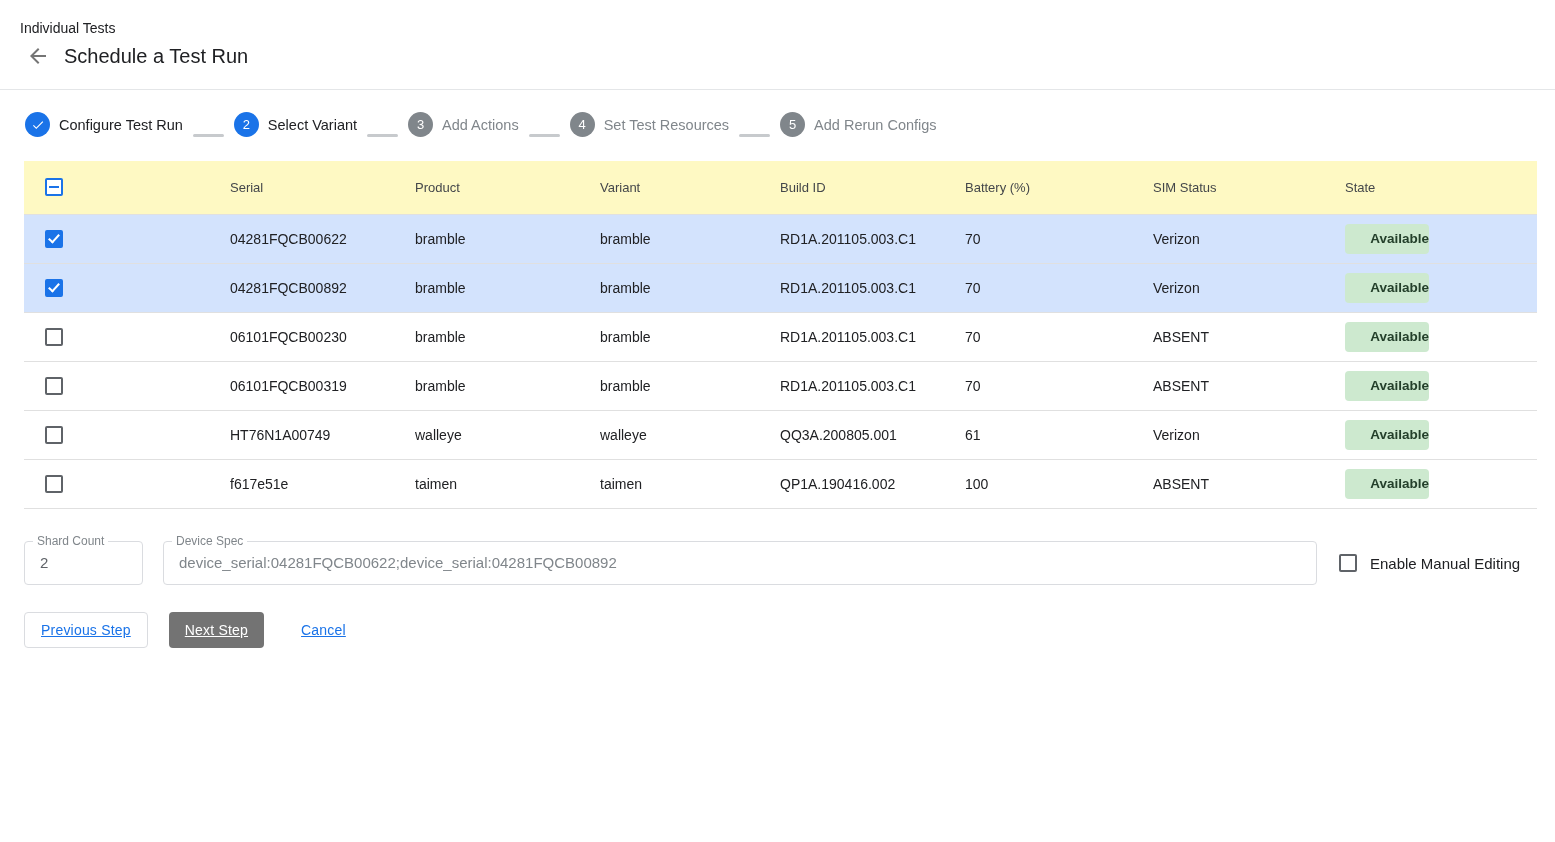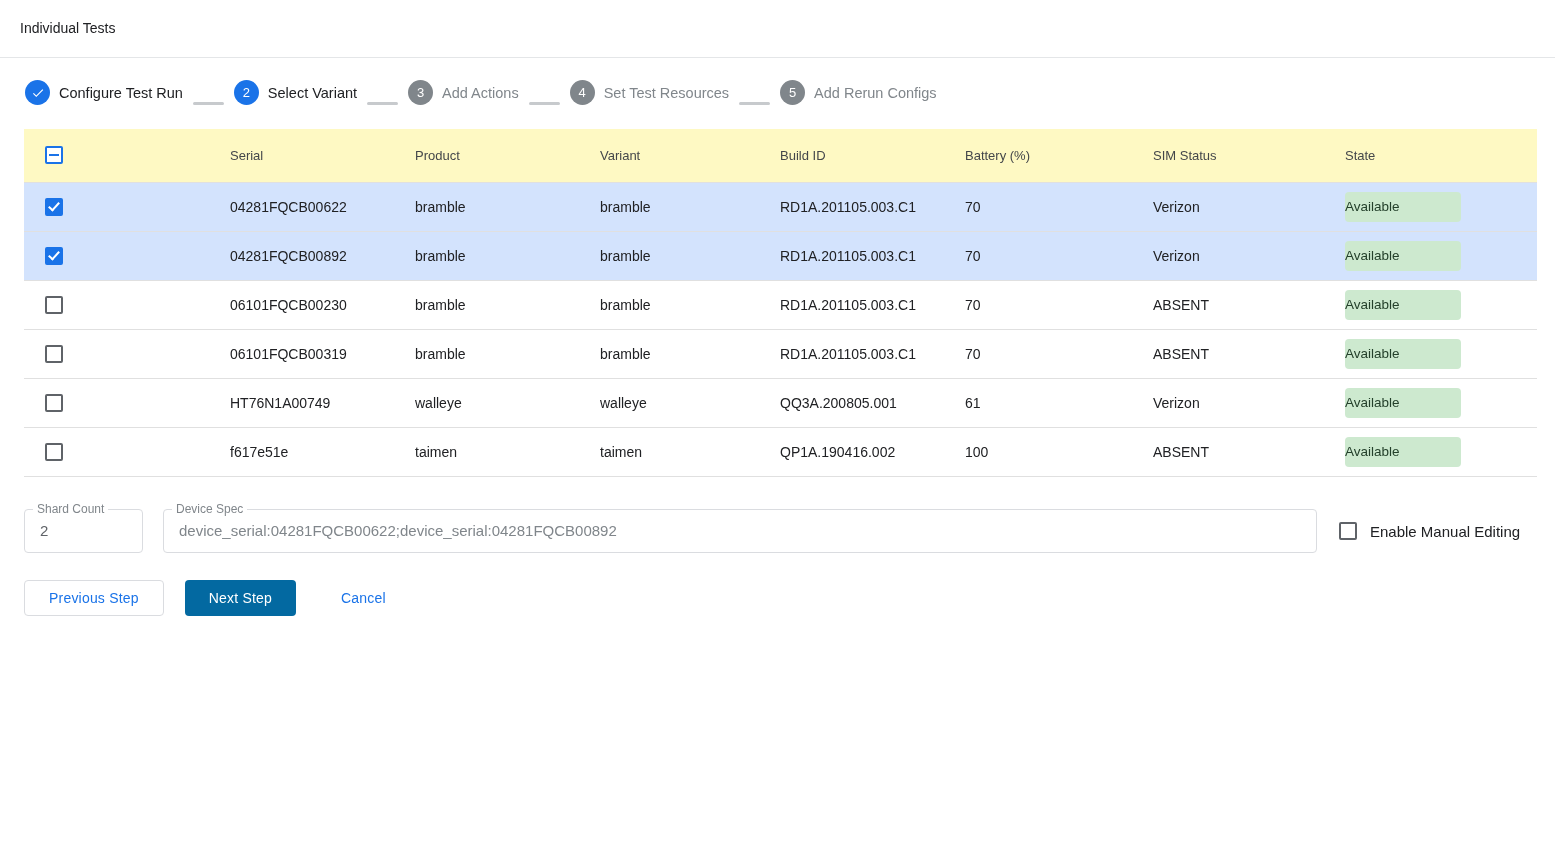--- a/index.html
+++ b/index.html
@@ -116,28 +116,29 @@
     height: 49px;
     border-bottom: 1px solid #e0e0e0;
     vertical-align: middle;
     padding: 0;
     color: #202124;
   }
   .device-table tr.selected td { background: #d3e3fd; }
 
   .badge {
     display: inline-block;
-    width: 116px;
+    width: 84px;
     height: 30px;
     line-height: 30px;
-    text-align: left;
+    text-align: right;
     background: #cde9cf;
     border-radius: 4px;
     font-size: 13.5px;
     color: #24402b;
+    font-weight: bold;
   }
 
   
   .form-row {
     display: flex;
     align-items: center;
     margin: 32px 24px 0;
   }
   .field {
     position: relative;
@@ -185,34 +186,43 @@
     align-items: center;
     gap: 21px;
     margin: 27px 24px 0;
   }
   .btn {
     height: 36px;
     border-radius: 4px;
     font-family: inherit;
     font-size: 14px;
     font-weight: 500;
-    padding: 0 24px;
+    padding: 0 16px;
     cursor: pointer;
     letter-spacing: 0.2px;
+    text-decoration: underline;
   }
   .btn.outlined { background: #fff; border: 1px solid #dadce0; color: #1a73e8; }
-  .btn.filled   { background: #0369a1; border: none; color: #fff; }
+  .btn.filled   { background: #737373; border: none; color: #fff; }
   .btn.text     { background: transparent; border: none; color: #1a73e8; }
 </style>
 </head>
 <body>
 
 <div class="page">
 
   <div class="breadcrumb">Individual Tests</div>
+  <div class="title-row">
+    <span class="back-arrow">
+      <svg width="24" height="24" viewBox="0 0 24 24">
+          <path d="M20 11H7.83l5.59-5.59L12 4l-8 8 8 8 1.41-1.41L7.83 13H20v-2z" fill="#757575"></path>
+        </svg>
+    </span>
+    <h1 class="page-title">Schedule a Test Run</h1>
+  </div>
   <div class="page-divider"></div>
 
   <div class="stepper">
     <div class="step">
       <span class="step-circle done">
         <svg width="14" height="14" viewBox="0 0 24 24">
             <path d="M9 16.2L4.8 12l-1.4 1.4L9 19 21 7l-1.4-1.4z" fill="#ffffff"></path>
           </svg>
       </span>
       <span class="step-label">Configure Test Run</span>

